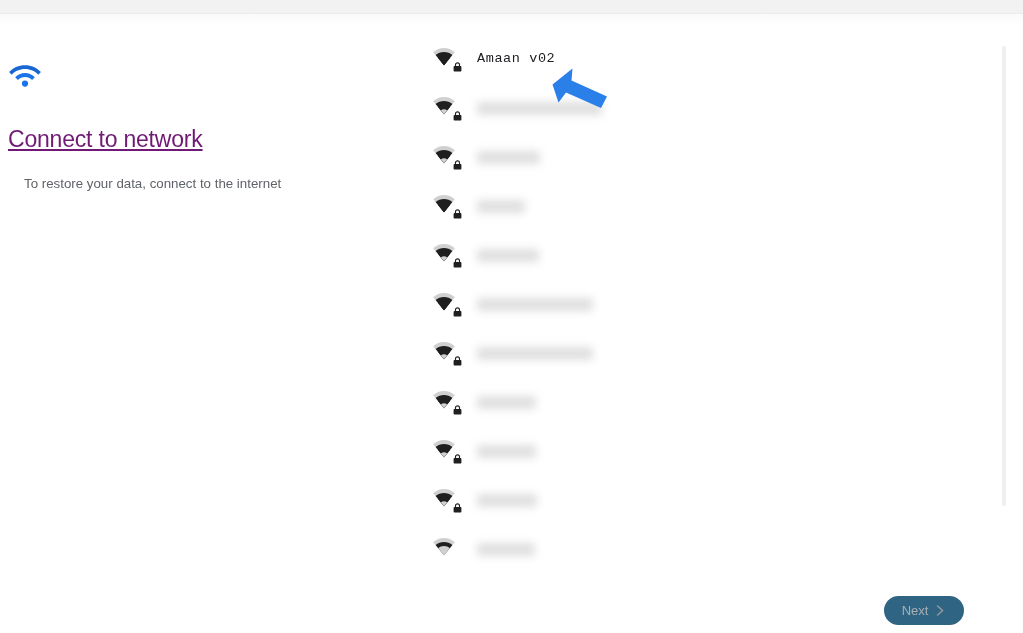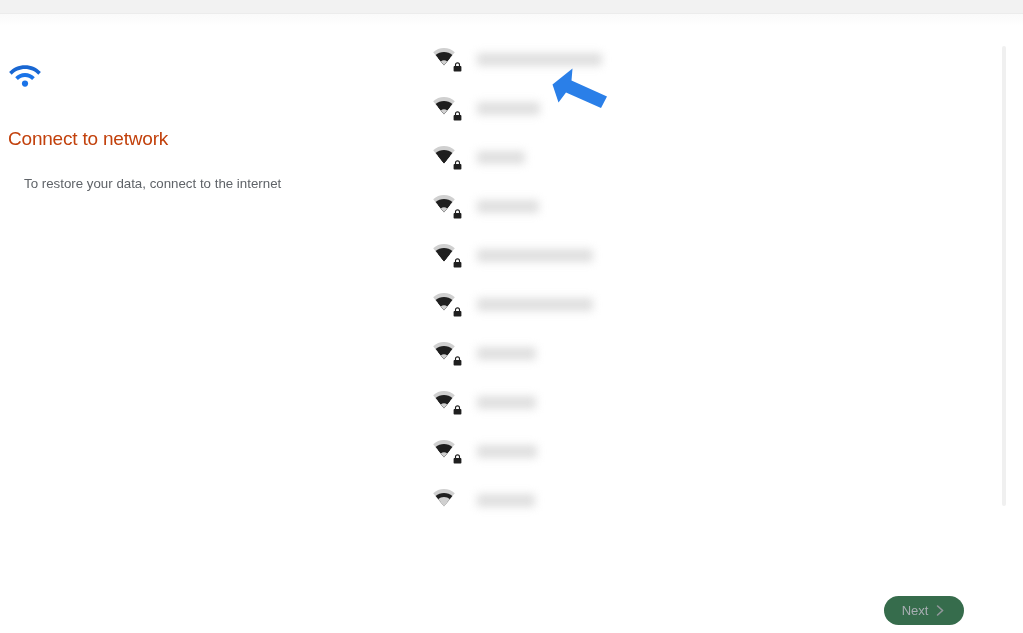--- a/index.html
+++ b/index.html
@@ -48,26 +48,27 @@
     top: 36px;
     width: 390px;
   }
   #hero-wifi-icon {
     width: 34px;
     height: 26px;
     display: block;
     margin-bottom: 34px;
   }
   #page-title {
-    font-size: 19px;
+    font-size: 23px;
     line-height: 34px;
     font-weight: 400;
-    color: #c2410c;
+    color: #701a75;
     letter-spacing: -0.2px;
     margin: 0 0 18px 0;
+    text-decoration: underline;
   }
   #page-subtitle {
     font-size: 13.3px;
     line-height: 19px;
     font-weight: 400;
     color: #5f6368;
     margin: 16px;
   }
 
   
@@ -125,21 +126,21 @@
     pointer-events: none;
   }
 
   
   #next-button {
     position: absolute;
     left: 884px;
     top: 570px;
     width: 80px;
     height: 29px;
-    background: #14532d;
+    background: #0c4a6e;
     border: none;
     border-radius: 15px;
     display: flex;
     align-items: center;
     justify-content: center;
     gap: 7px;
     color: #9aa0a6;
     font-size: 13px;
     font-family: "Liberation Sans", sans-serif;
     opacity: 0.85;
@@ -181,20 +182,36 @@
     <p id="page-subtitle">To restore your data, connect to the internet</p>
   </div>
 
   <div id="network-list">
       <div class="network-row">
         <div class="net-icon-wrap">
           <svg width="24" height="20" viewBox="0 0 24 20" xmlns="http://www.w3.org/2000/svg">
             <path d="M12 19.2 L1.2 6.3 C4.2 3.6 7.9 2.1 12 2.1 c4.1 0 7.8 1.5 10.8 4.2 Z" fill="#d0d0d0"></path>
             <path d="M12 19.2 L3.6 9.1 C5.9 7.1 8.8 5.9 12 5.9 c3.2 0 6.1 1.2 8.4 3.2 Z" fill="#1f1f1f"></path>
             <path d="M12 19.2 L6.2 12.2 C7.8 10.9 9.8 10.1 12 10.1 c2.2 0 4.2 0.8 5.8 2.1 Z" fill="#1f1f1f"></path>
+            <path d="M12 19.2 L8.8 15.4 C9.7 14.7 10.8 14.3 12 14.3 c1.2 0 2.3 0.4 3.2 1.1 Z" fill="#1f1f1f"></path>
+          </svg>
+          <svg class="lock-badge" width="9" height="10" viewBox="0 0 9 10" xmlns="http://www.w3.org/2000/svg">
+            <rect x="0.6" y="4.1" width="7.8" height="5.4" rx="0.8" fill="#1f1f1f"></rect>
+            <path d="M2.5 4.1 V2.8 a2 2 0 0 1 4 0 V4.1" stroke="#1f1f1f" stroke-width="1.15" fill="none"></path>
+            <rect x="0" y="3.6" width="9" height="0.9" fill="#ffffff" opacity="0"></rect>
+          </svg>
+        </div>
+        <div class="net-name">Amaan v02</div>
+      </div>
+      <div class="network-row">
+        <div class="net-icon-wrap">
+          <svg width="24" height="20" viewBox="0 0 24 20" xmlns="http://www.w3.org/2000/svg">
+            <path d="M12 19.2 L1.2 6.3 C4.2 3.6 7.9 2.1 12 2.1 c4.1 0 7.8 1.5 10.8 4.2 Z" fill="#d0d0d0"></path>
+            <path d="M12 19.2 L3.6 9.1 C5.9 7.1 8.8 5.9 12 5.9 c3.2 0 6.1 1.2 8.4 3.2 Z" fill="#1f1f1f"></path>
+            <path d="M12 19.2 L6.2 12.2 C7.8 10.9 9.8 10.1 12 10.1 c2.2 0 4.2 0.8 5.8 2.1 Z" fill="#1f1f1f"></path>
             <path d="M12 19.2 L8.8 15.4 C9.7 14.7 10.8 14.3 12 14.3 c1.2 0 2.3 0.4 3.2 1.1 Z" fill="#d0d0d0"></path>
           </svg>
           <svg class="lock-badge" width="9" height="10" viewBox="0 0 9 10" xmlns="http://www.w3.org/2000/svg">
             <rect x="0.6" y="4.1" width="7.8" height="5.4" rx="0.8" fill="#1f1f1f"></rect>
             <path d="M2.5 4.1 V2.8 a2 2 0 0 1 4 0 V4.1" stroke="#1f1f1f" stroke-width="1.15" fill="none"></path>
             <rect x="0" y="3.6" width="9" height="0.9" fill="#ffffff" opacity="0"></rect>
           </svg>
         </div>
         <div class="net-name redacted" style="width: 125px;"></div>
       </div>

